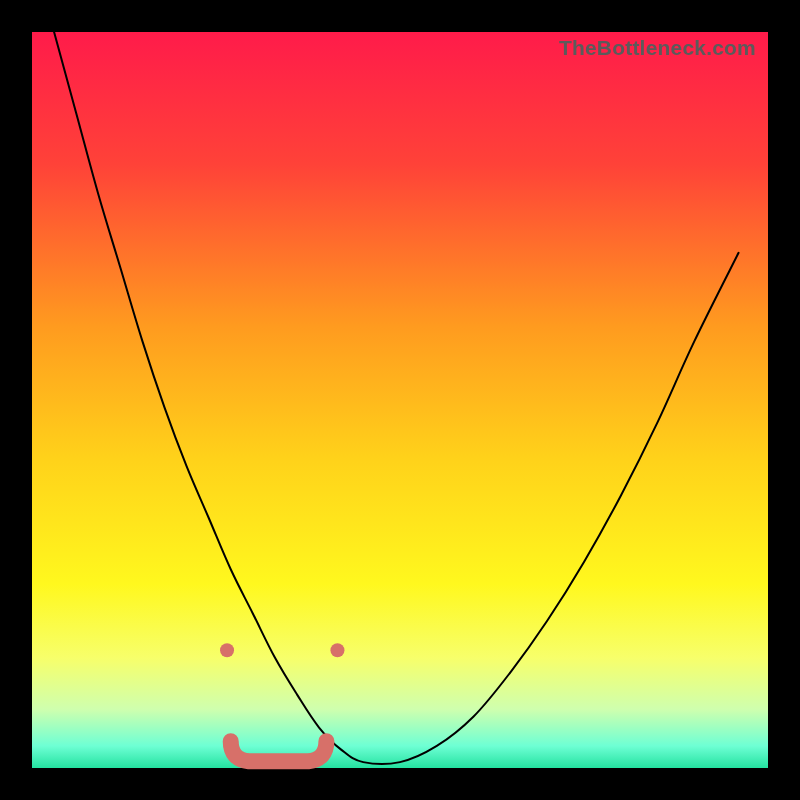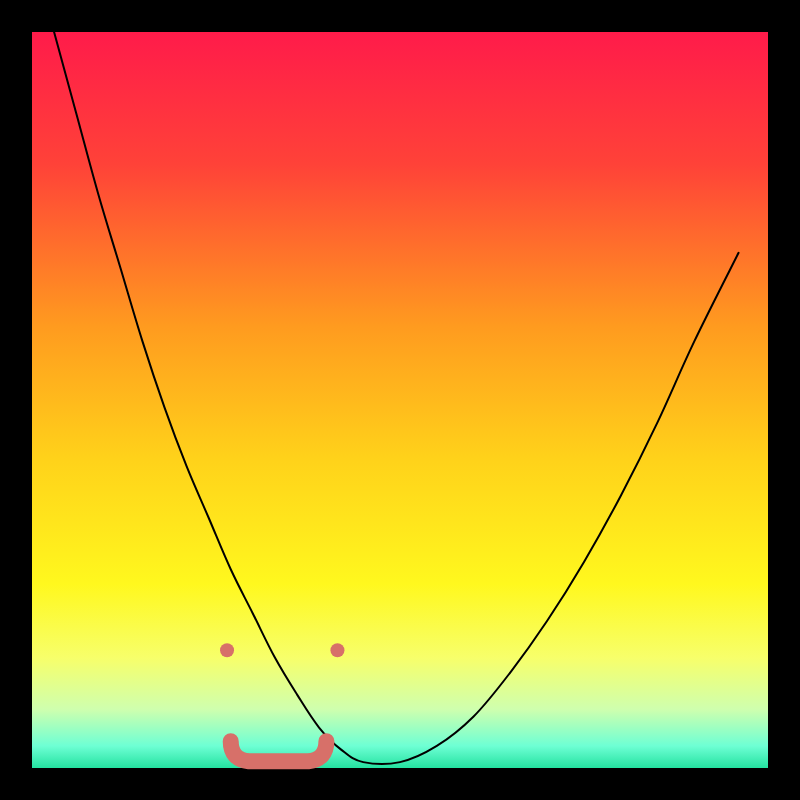--- a/index.html
+++ b/index.html
@@ -73,20 +73,21 @@
           <stop offset="75%" stop-color="#fff81e"></stop>
           <stop offset="85%" stop-color="#f7ff6a"></stop>
           <stop offset="92%" stop-color="#cfffae"></stop>
           <stop offset="97%" stop-color="#6effd4"></stop>
           <stop offset="100%" stop-color="#24e2a0"></stop>
         </linearGradient>
     </defs>
     <rect x="0" y="0" width="736" height="736" fill="url(#bg)"></rect>
   </svg>
 
+  <div class="watermark">TheBottleneck.com</div>
 
   <svg class="curve" viewBox="0 0 736 736" preserveAspectRatio="none">
     <path class="curve-path" id="curvePath" d="M 22.08,0 C 25.944,14.168000000000005 36.431999999999995,52.624000000000045 44.16,80.96000000000004 C 51.888,109.29600000000002 58.51199999999999,134.87199999999996 66.24,161.91999999999996 C 73.96799999999999,188.96799999999996 80.592,209.76 88.32,235.51999999999998 C 96.04799999999999,261.28 102.672,284.648 110.39999999999999,309.12 C 118.12799999999999,333.592 124.75199999999998,353.464 132.48,375.36 C 140.208,397.25600000000003 146.832,414.92 154.56,434.24 C 162.288,453.56 168.91199999999998,467.728 176.64,485.76 C 184.368,503.792 190.99200000000002,520.536 198.72000000000003,537.28 C 206.44800000000004,554.024 213.07199999999997,565.984 220.79999999999998,581.44 C 228.528,596.8960000000001 235.15200000000002,611.432 242.88000000000002,625.6 C 250.60800000000003,639.768 257.23199999999997,650.164 264.96,662.4 C 272.688,674.636 279.312,685.86 287.04,695.52 C 294.76800000000003,705.18 301.392,711.5464000000001 309.12,717.6 C 316.848,723.6536 320.896,727.9223999999999 331.2,730.112 C 341.50399999999996,732.3016 355.12,732.9456 368,730.112 C 380.88,727.2783999999999 391.92,721.9055999999999 404.8,713.92 C 417.68,705.9344 428.71999999999997,697.36 441.59999999999997,684.48 C 454.47999999999996,671.6 465.52000000000004,657.064 478.40000000000003,640.3199999999999 C 491.28000000000003,623.5759999999999 502.31999999999994,608.1199999999999 515.1999999999999,588.8 C 528.0799999999999,569.48 539.12,551.8159999999999 552,529.92 C 564.88,508.02399999999994 575.9200000000001,488.152 588.8000000000001,463.68 C 601.6800000000001,439.208 612.72,417.12800000000004 625.6,390.08000000000004 C 638.48,363.03200000000004 648.232,338.74399999999997 662.4,309.12 C 676.568,279.49600000000004 698.832,236.25600000000006 706.56,220.80000000000007"></path>
     <path class="marker-segment" id="markerSeg" d="M 198.72000000000003,709.28 Q 198.72000000000003,727.28 216.72000000000003,729.28 L 276.40000000000003,729.28 Q 294.40000000000003,727.28 294.40000000000003,709.28"></path>
     <g id="markerDots">
         <circle cx="195.04000000000002" cy="618.24" r="7" class="marker-dot"></circle>
         <circle cx="305.44" cy="618.24" r="7" class="marker-dot"></circle>
       </g>
   </svg>
 

